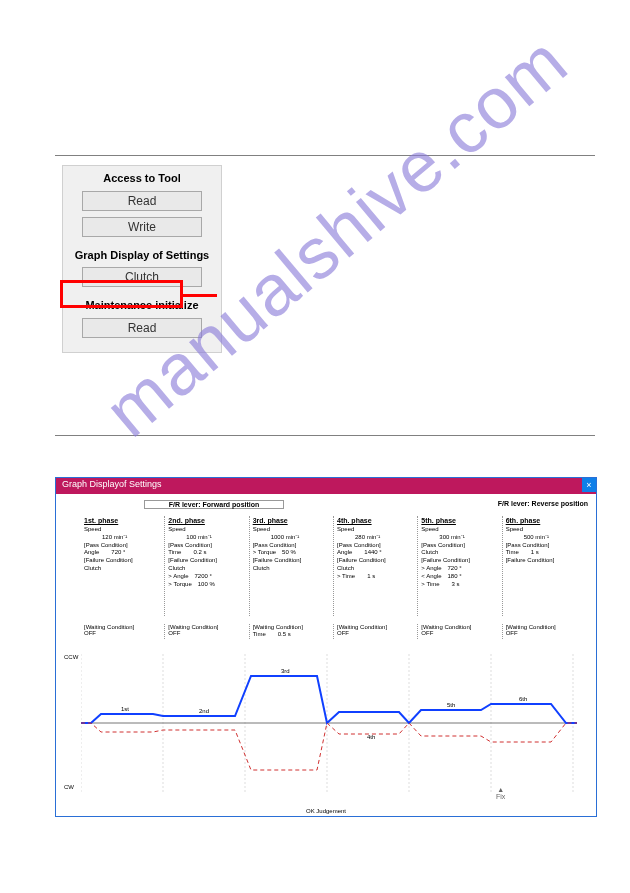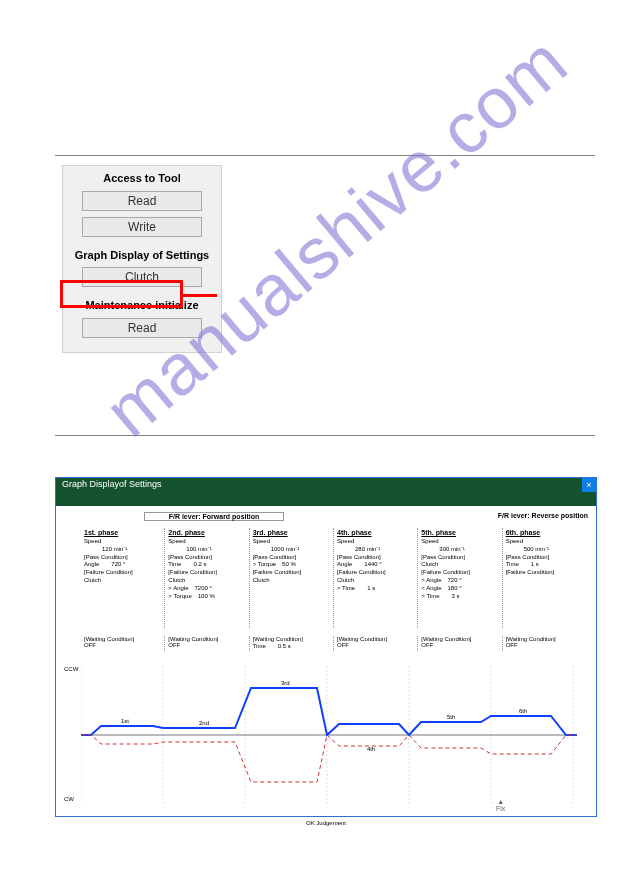--- a/index.html
+++ b/index.html
@@ -19,21 +19,21 @@
     display: block; margin: 2px auto 6px; width: 120px; height: 20px;
     background: #e9e9e9; border: 1px solid #a8a8a8; font-size: 12px;
     text-align: center; line-height: 18px; font-family: inherit;
     color: #333;
   }
   .highlight-box { position: absolute; left: 60px; top: 280px; width: 123px; height: 28px; border: 3px solid #ff0000; pointer-events: none; }
   .highlight-line { position: absolute; left: 183px; top: 294px; width: 34px; height: 3px; background: #ff0000; }
 
   
   .gwin { position: absolute; left: 55px; top: 477px; width: 542px; height: 340px; background: #fff; border: 1px solid #2a6fd6; font-size: 6px; }
-  .gtitle { height: 28px; background: #14532d; color: #fff; font-size: 9px; padding: 1px 6px; position: relative; }
+  .gtitle { height: 16px; background: #be185d; color: #fff; font-size: 9px; padding: 1px 6px; position: relative; }
   .gtitle .x { position: absolute; right: 0; top: 0; width: 14px; height: 14px; text-align: center; background: #0f7fe8; color: #fff; font-size: 9px; line-height: 14px; }
   .gbody { position: relative; width: 100%; height: 326px; }
   .toprow { position: absolute; top: 6px; left: 8px; right: 8px; height: 12px; }
   .titlebox-l { position: absolute; left: 80px; width: 140px; border: 1px solid #999; font-weight: bold; font-size: 7px; text-align: center; background: #fff; }
   .titlebox-r { position: absolute; right: 0; width: 130px; font-weight: bold; font-size: 7px; text-align: right; }
 
   .cols { position: absolute; top: 22px; left: 25px; right: 10px; height: 100px; display: flex; }
   .col { flex: 1; border-left: 1px dotted #999; padding: 0 3px; font-size: 6px; color: #000; line-height: 1.3; position: relative; }
   .col:first-child { border-left: none; }
   .ph { font-weight: bold; text-decoration: underline; font-size: 7px; margin-bottom: 1px; }

